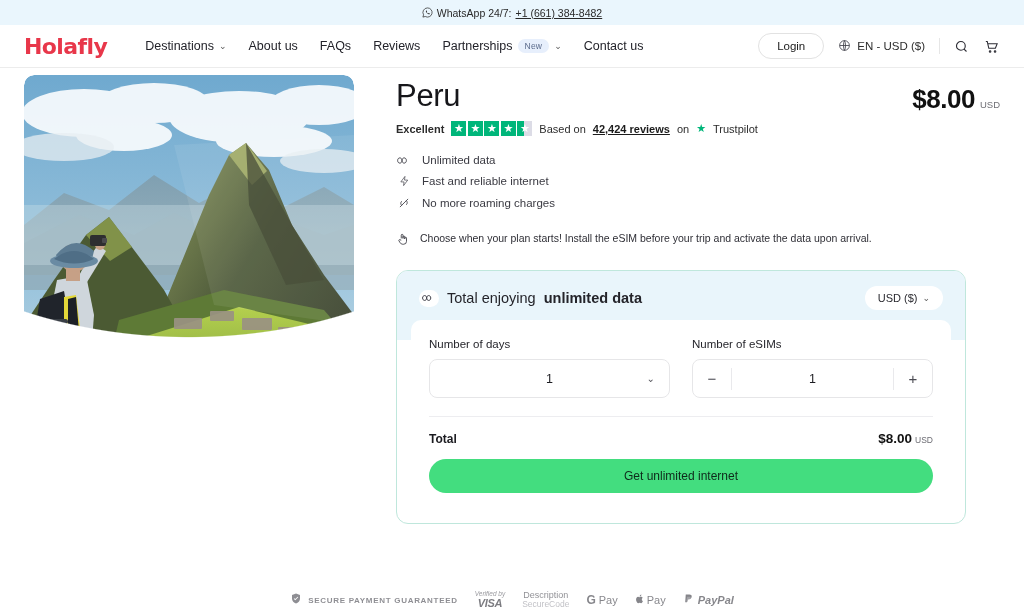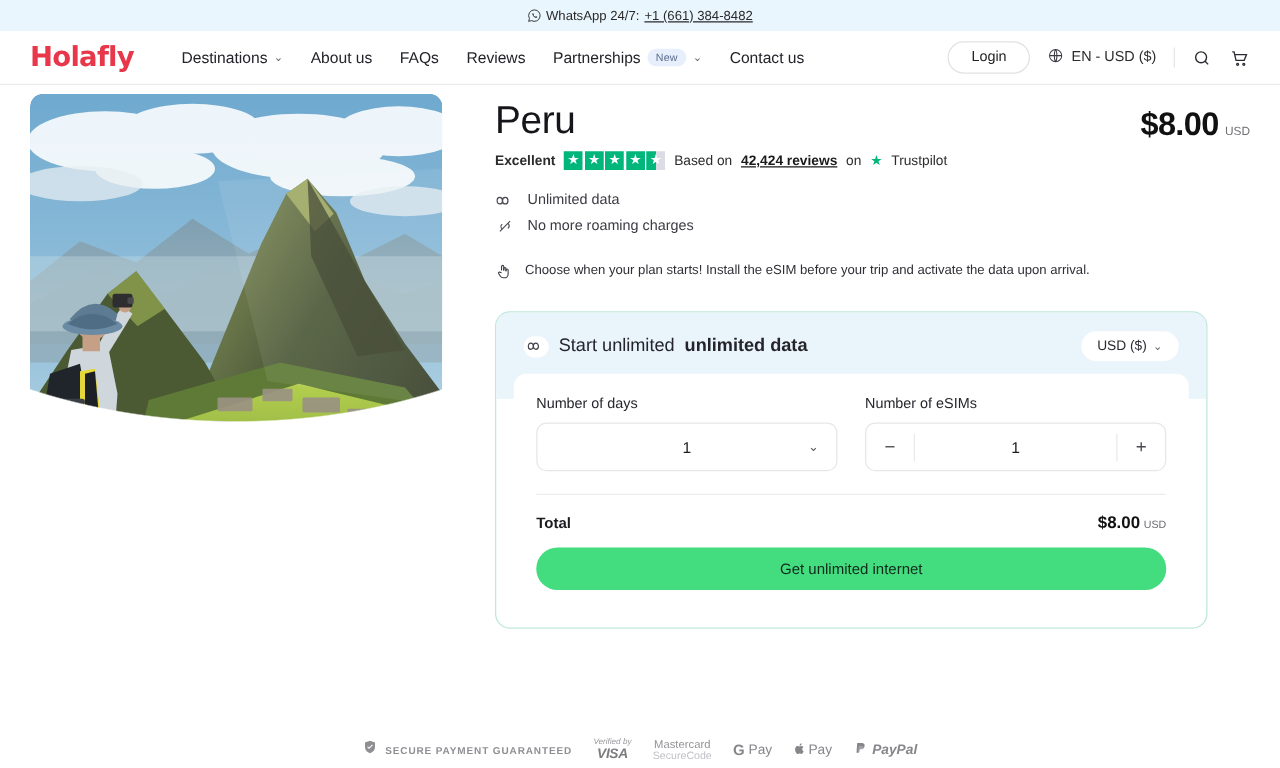--- a/index.html
+++ b/index.html
@@ -464,20 +464,28 @@
         <div class="feature">
           <span class="f-ic">
             <svg width="15" height="11" viewBox="0 0 24 16" fill="none" stroke="#4a4a52" stroke-width="1.6">
               <path d="M8 8c0 2.5-1.6 4.2-3.5 4.2S1 10.5 1 8s1.6-4.2 3.5-4.2S8 5.5 8 8zm0 0c0 2.5 1.6 4.2 3.5 4.2S15 10.5 15 8s-1.6-4.2-3.5-4.2S8 5.5 8 8z"></path>
             </svg>
           </span>
           <span>Unlimited data</span>
         </div>
         <div class="feature">
           <span class="f-ic">
+            <svg width="11" height="14" viewBox="0 0 24 24" fill="none" stroke="#4a4a52" stroke-width="1.6" stroke-linejoin="round">
+              <path d="M13 2L4 14h7l-1 8 9-12h-7z"></path>
+            </svg>
+          </span>
+          <span>Fast and reliable internet</span>
+        </div>
+        <div class="feature">
+          <span class="f-ic">
             <svg width="14" height="14" viewBox="0 0 24 24" fill="none" stroke="#4a4a52" stroke-width="1.6">
               <path d="M5 19L19 5"></path>
                 <path d="M8 16c-2-2-2-5 0-7"></path>
                 <path d="M16 8c2 2 2 5 0 7"></path>
             </svg>
           </span>
           <span>No more roaming charges</span>
         </div>
       </div>
 
@@ -493,21 +501,21 @@
       </div>
 
       <div class="card">
         <div class="card-head">
           <div class="card-head-title">
             <span class="inf-chip">
               <svg width="14" height="10" viewBox="0 0 24 16" fill="none" stroke="#41414a" stroke-width="1.7">
                 <path d="M8 8c0 2.5-1.6 4.2-3.5 4.2S1 10.5 1 8s1.6-4.2 3.5-4.2S8 5.5 8 8zm0 0c0 2.5 1.6 4.2 3.5 4.2S15 10.5 15 8s-1.6-4.2-3.5-4.2S8 5.5 8 8z"></path>
               </svg>
             </span>
-            <span>Start unlimited </span>
+            <span>Total enjoying </span>
               <b>unlimited data</b>
           </div>
           <div class="cur-select">
             <span>USD ($)</span>
             <span class="caret">⌄</span>
           </div>
         </div>
 
         <div class="card-body">
           <div class="selectors">
@@ -558,21 +566,21 @@
       </span>
       <span class="pay-secure">SECURE PAYMENT GUARANTEED</span>
     </div>
 
     <div class="visa-block">
       <div class="visa-top">Verified by</div>
       <div class="visa-bot">VISA</div>
     </div>
 
     <div class="mc-block">
-      <div class="mc-top">Mastercard</div>
+      <div class="mc-top">Description</div>
       <div class="mc-bot">SecureCode</div>
     </div>
 
     <div class="gpay">
       <span class="g">G</span>
       <span>Pay</span>
     </div>
 
     <div class="apay">
       <span>

